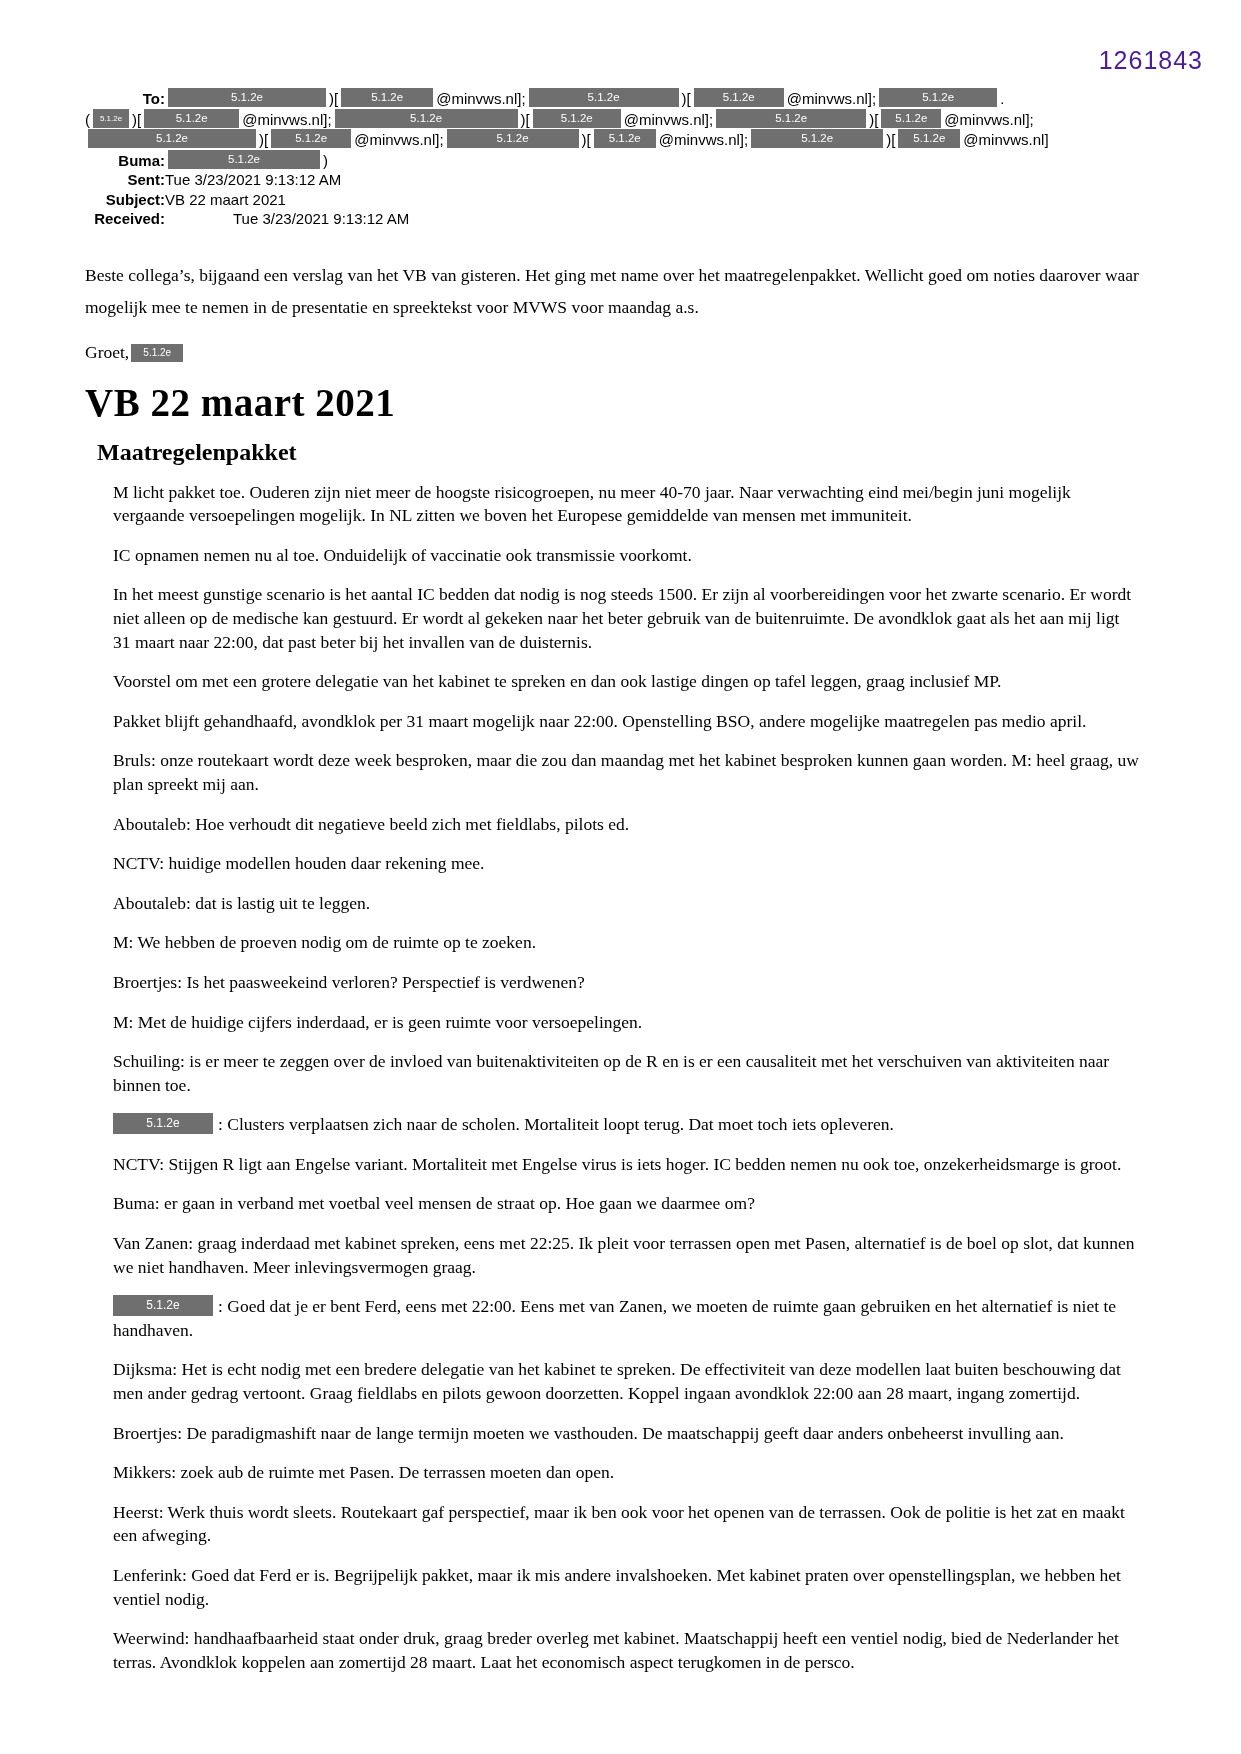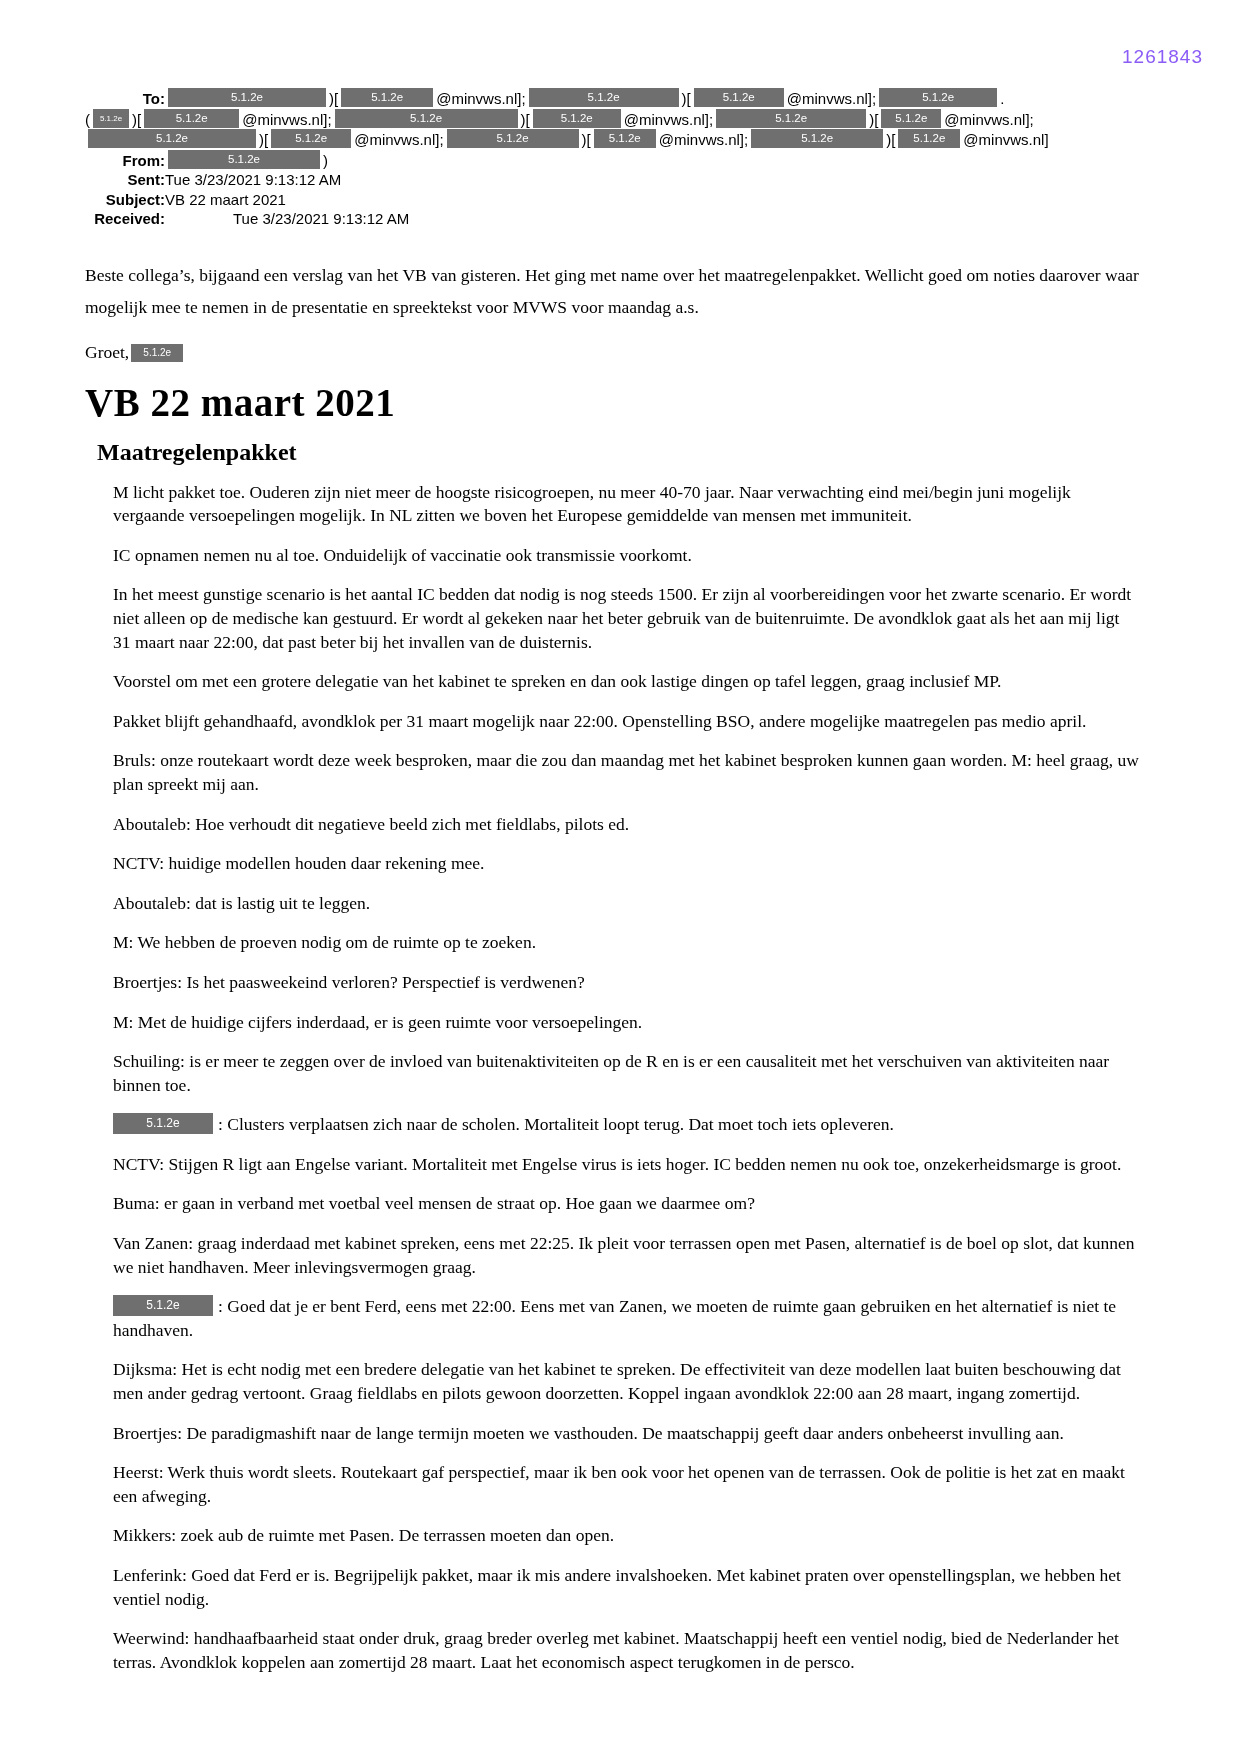--- a/index.html
+++ b/index.html
@@ -9,21 +9,21 @@
     background:#ffffff;
     box-sizing:border-box;
     padding:88px 86px 0 85px;
     font-family:"Liberation Serif", serif;
     color:#000;
     overflow:hidden;
   }
   .docnum{
     position:absolute;top:46px;right:38px;
     font-family:"Liberation Sans", sans-serif;
-    font-size:19px;letter-spacing:1px;color:#8b5cf6;
+    font-size:25px;letter-spacing:1px;color:#4c1d95;
   }
   
   .ehdr{font-family:"Liberation Sans", sans-serif;font-size:15px;line-height:19.5px;}
   .hl{white-space:nowrap;}
   .hlabel{font-weight:bold;display:inline-block;width:80px;text-align:right;}
   .frag{color:#000;}
   .rd{
     background:#6f6f6f;color:#ffffff;
     display:inline-block;text-align:center;
     font-family:"Liberation Sans", sans-serif;
@@ -74,21 +74,21 @@
 
     <div class="hl">
       <span class="frag">(</span><span class="rd tiny" style="width:36px">5.1.2e</span><span class="frag">)[</span><span class="rd" style="width:95px">5.1.2e</span><span class="frag">@minvws.nl];</span><span class="rd" style="width:183px">5.1.2e</span><span class="frag">)[</span><span class="rd" style="width:88px">5.1.2e</span><span class="frag">@minvws.nl];</span><span class="rd" style="width:150px">5.1.2e</span><span class="frag">)[</span><span class="rd" style="width:60px">5.1.2e</span><span class="frag">@minvws.nl];</span>
     </div>
 
     <div class="hl">
       <span class="rd" style="width:168px">5.1.2e</span><span class="frag">)[</span><span class="rd" style="width:80px">5.1.2e</span><span class="frag">@minvws.nl];</span><span class="rd" style="width:132px">5.1.2e</span><span class="frag">)[</span><span class="rd" style="width:62px">5.1.2e</span><span class="frag">@minvws.nl];</span><span class="rd" style="width:132px">5.1.2e</span><span class="frag">)[</span><span class="rd" style="width:62px">5.1.2e</span><span class="frag">@minvws.nl]</span>
     </div>
 
     <div class="hl">
-      <span class="hlabel">From:</span><span class="rd" style="width:152px">5.1.2e</span><span class="frag">)</span>
+      <span class="hlabel">Buma:</span><span class="rd" style="width:152px">5.1.2e</span><span class="frag">)</span>
     </div>
 
     <div class="hl">
       <span class="hlabel">Sent:</span><span>Tue 3/23/2021 9:13:12 AM</span>
     </div>
 
     <div class="hl">
       <span class="hlabel">Subject:</span><span>VB 22 maart 2021</span>
     </div>
 
@@ -121,19 +121,19 @@
     <p>Broertjes: Is het paasweekeind verloren? Perspectief is verdwenen?</p>
     <p>M: Met de huidige cijfers inderdaad, er is geen ruimte voor versoepelingen.</p>
     <p>Schuiling: is er meer te zeggen over de invloed van buitenaktiviteiten op de R en is er een causaliteit met het verschuiven van aktiviteiten naar binnen toe.</p>
     <p><span class="rdb">5.1.2e</span><span>: Clusters verplaatsen zich naar de scholen. Mortaliteit loopt terug. Dat moet toch iets opleveren.</span></p>
     <p>NCTV: Stijgen R ligt aan Engelse variant. Mortaliteit met Engelse virus is iets hoger. IC bedden nemen nu ook toe, onzekerheidsmarge is groot.</p>
     <p>Buma: er gaan in verband met voetbal veel mensen de straat op. Hoe gaan we daarmee om?</p>
     <p>Van Zanen: graag inderdaad met kabinet spreken, eens met 22:25. Ik pleit voor terrassen open met Pasen, alternatief is de boel op slot, dat kunnen we niet handhaven. Meer inlevingsvermogen graag.</p>
     <p><span class="rdb">5.1.2e</span><span>: Goed dat je er bent Ferd, eens met 22:00. Eens met van Zanen, we moeten de ruimte gaan gebruiken en het alternatief is niet te handhaven.</span></p>
     <p>Dijksma: Het is echt nodig met een bredere delegatie van het kabinet te spreken. De effectiviteit van deze modellen laat buiten beschouwing dat men ander gedrag vertoont. Graag fieldlabs en pilots gewoon doorzetten. Koppel ingaan avondklok 22:00 aan 28 maart, ingang zomertijd.</p>
     <p>Broertjes: De paradigmashift naar de lange termijn moeten we vasthouden. De maatschappij geeft daar anders onbeheerst invulling aan.</p>
+    <p>Mikkers: zoek aub de ruimte met Pasen. De terrassen moeten dan open.</p>
     <p>Heerst: Werk thuis wordt sleets. Routekaart gaf perspectief, maar ik ben ook voor het openen van de terrassen. Ook de politie is het zat en maakt een afweging.</p>
-    <p>Mikkers: zoek aub de ruimte met Pasen. De terrassen moeten dan open.</p>
     <p>Lenferink: Goed dat Ferd er is. Begrijpelijk pakket, maar ik mis andere invalshoeken. Met kabinet praten over openstellingsplan, we hebben het ventiel nodig.</p>
     <p>Weerwind: handhaafbaarheid staat onder druk, graag breder overleg met kabinet. Maatschappij heeft een ventiel nodig, bied de Nederlander het terras. Avondklok koppelen aan zomertijd 28 maart. Laat het economisch aspect terugkomen in de persco.</p>
   </div>
 
 </div>
 
 </body></html>

